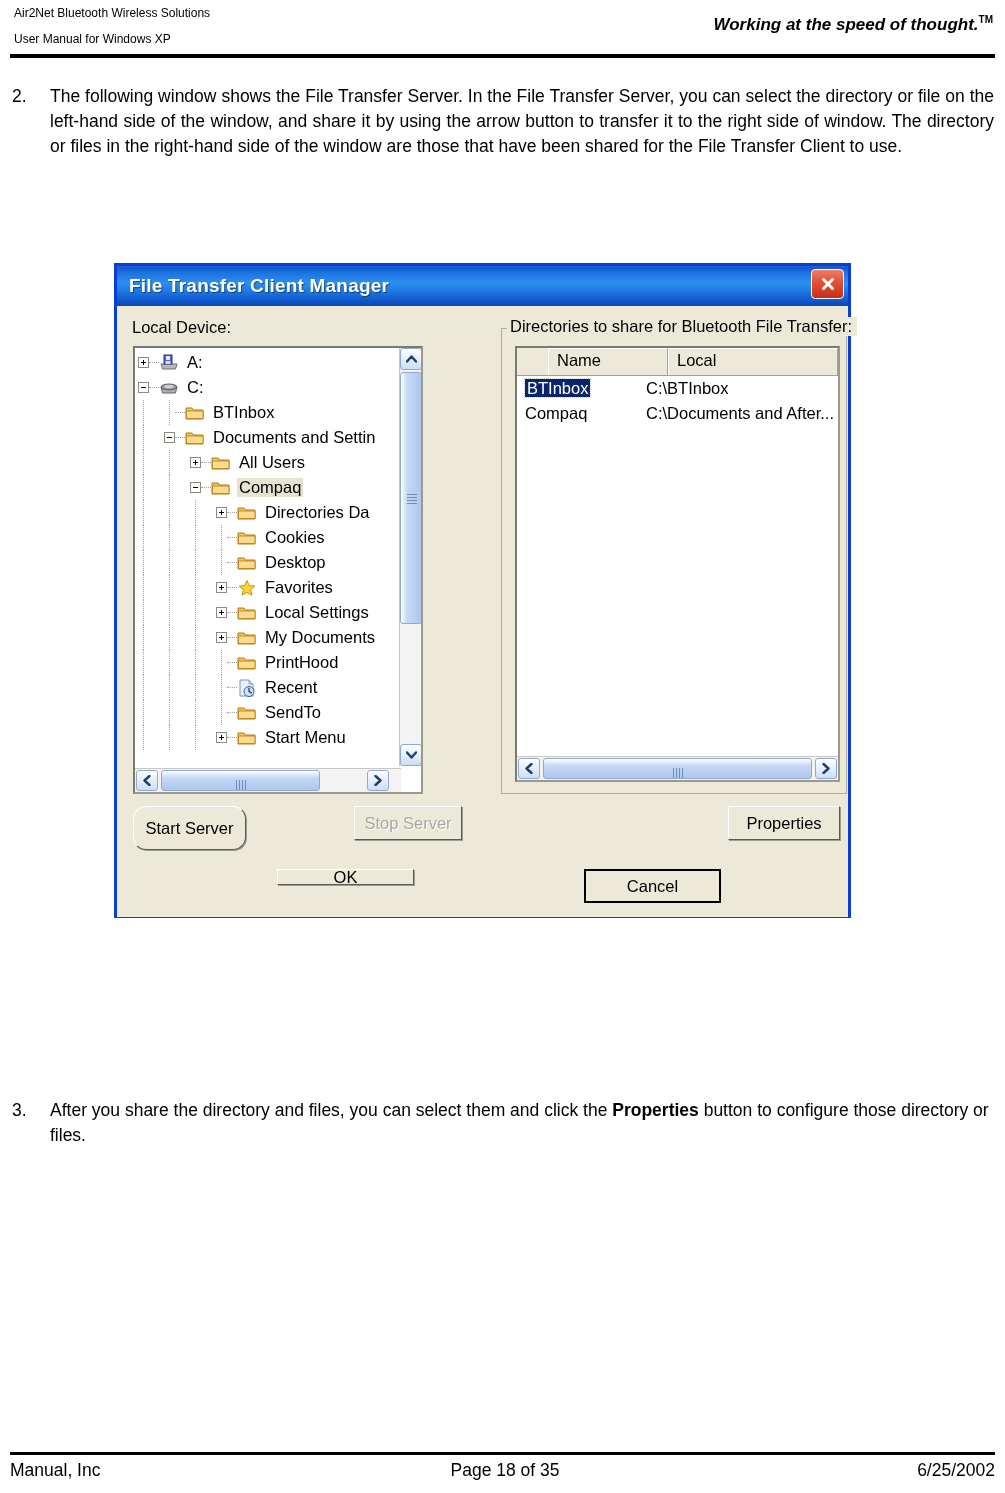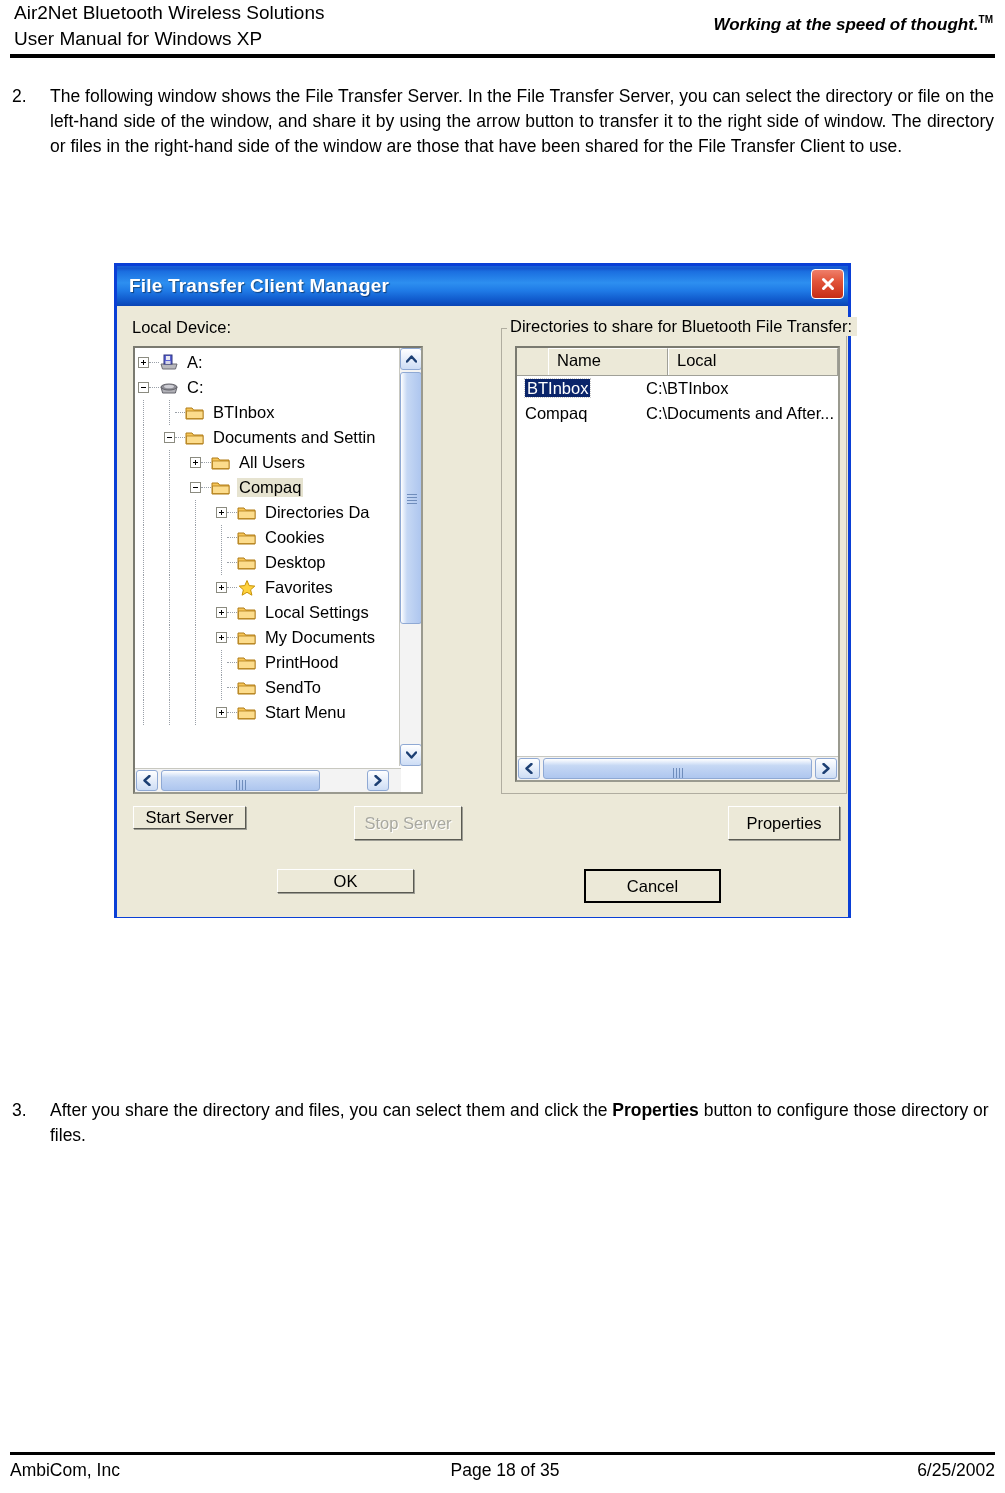--- a/index.html
+++ b/index.html
@@ -17,21 +17,21 @@
   }
 
   
   .page-header {
     position: absolute;
     left: 0; top: 0; width: 1005px; height: 52px;
   }
   .hdr-left {
     position: absolute;
     left: 14px; top: 0px;
-    font-size: 19px;
+    font-size: 12px;
     line-height: 26px;
     white-space: pre-line;
   }
   .hdr-right {
     position: absolute;
     right: 12px; top: 14px;
     font-size: 17px;
     font-style: italic;
     font-weight: bold;
   }
@@ -347,24 +347,24 @@
   .lv-hsb {
     position: absolute;
     left: 0; bottom: 0;
     width: 321px; height: 24px;
     background: #f3f3f3;
     border-top: 1px solid #c8c8c0;
     box-sizing: border-box;
   }
 
   
-  .btn-start  { position: absolute; left: 16px;  top: 500px; width: 113px; height: 23px; }
+  .btn-start  { position: absolute; left: 16px;  top: 500px; width: 113px; height: 44px; border-radius: 13px; }
   .btn-stop   { position: absolute; left: 237px; top: 500px; width: 108px; height: 34px; color: #a8a8a0; text-shadow: 1px 1px 0 #ffffff; }
   .btn-props  { position: absolute; left: 611px; top: 500px; width: 112px; height: 34px; }
-  .btn-ok     { position: absolute; left: 160px; top: 563px; width: 137px; height: 24px; }
+  .btn-ok     { position: absolute; left: 160px; top: 563px; width: 137px; height: 16px; }
   .btn-cancel { position: absolute; left: 467px; top: 563px; width: 137px; height: 34px;
                 border: 2px solid #000; box-shadow: none; }
 
   
   .footer-rule {
     position: absolute;
     left: 10px; top: 1452px;
     width: 985px; height: 3px;
     background: #000;
   }
@@ -656,20 +656,44 @@
                 <div class="vline" style="left: 8px;"></div>
                 <div class="dots"></div>
               </div>
               <div class="ico">
                 <svg width="20" height="18" viewBox="0 0 20 18">
                   <path d="M1 4 h6 l1.6 2 h9.4 v9 h-17 z" fill="#f6c558" stroke="#b07c16" stroke-width="1"></path>
                   <path d="M1.5 7 h16.5 v7.5 h-16.5 z" fill="#fcdc8c" stroke="#b07c16" stroke-width="0.8"></path>
                 </svg>
               </div>
               <div class="tlabel">PrintHood</div>
+            </div>
+            <div class="trow">
+              <div style="width: 26px; flex: 0 0 26px; position: relative; height: 25px;">
+                <div class="vline" style="left: 8px;"></div>
+              </div>
+              <div style="width: 26px; flex: 0 0 26px; position: relative; height: 25px;">
+                <div class="vline" style="left: 8px;"></div>
+              </div>
+              <div style="width: 26px; flex: 0 0 26px; position: relative; height: 25px;">
+                <div class="vline" style="left: 8px;"></div>
+              </div>
+              <div class="twig">
+                <div class="vline" style="left: 8px;"></div>
+                <div class="dots"></div>
+              </div>
+              <div class="ico">
+                <svg width="20" height="18" viewBox="0 0 20 18">
+                  <path d="M3 1 h9 l4 4 v12 h-13 z" fill="#e8f0fb" stroke="#7a93b8" stroke-width="1"></path>
+                  <path d="M12 1 v4 h4" fill="#c3d6ef" stroke="#7a93b8" stroke-width="0.8"></path>
+                  <circle cx="12" cy="12.5" r="5" fill="#cfe0f6" stroke="#3a5f95" stroke-width="1"></circle>
+                  <path d="M12 9.3 v3.2 l2.3 1.4" stroke="#1e3c66" stroke-width="1.3" fill="none" stroke-linecap="round"></path>
+                </svg>
+              </div>
+              <div class="tlabel">Recent</div>
             </div>
             <div class="trow">
               <div style="width: 26px; flex: 0 0 26px; position: relative; height: 25px;">
                 <div class="vline" style="left: 8px;"></div>
               </div>
               <div style="width: 26px; flex: 0 0 26px; position: relative; height: 25px;">
                 <div class="vline" style="left: 8px;"></div>
               </div>
               <div style="width: 26px; flex: 0 0 26px; position: relative; height: 25px;">
                 <div class="vline" style="left: 8px;"></div>
@@ -796,16 +820,16 @@
   </div>
 </div>
 
 <div class="item item-3">
   <div class="num">3.</div>
   <div class="body"><span>After you share the directory and files, you can select them and click the </span><b>Properties</b><span> button to configure those directory or files.</span></div>
 </div>
 
 <div class="footer-rule"></div>
 <div class="footer">
-  <div class="f-left">AmbiCom, Inc</div>
+  <div class="f-left">Manual, Inc</div>
   <div class="f-center">Page 18 of 35</div>
   <div class="f-right">6/25/2002</div>
 </div>
 
 </body></html>

